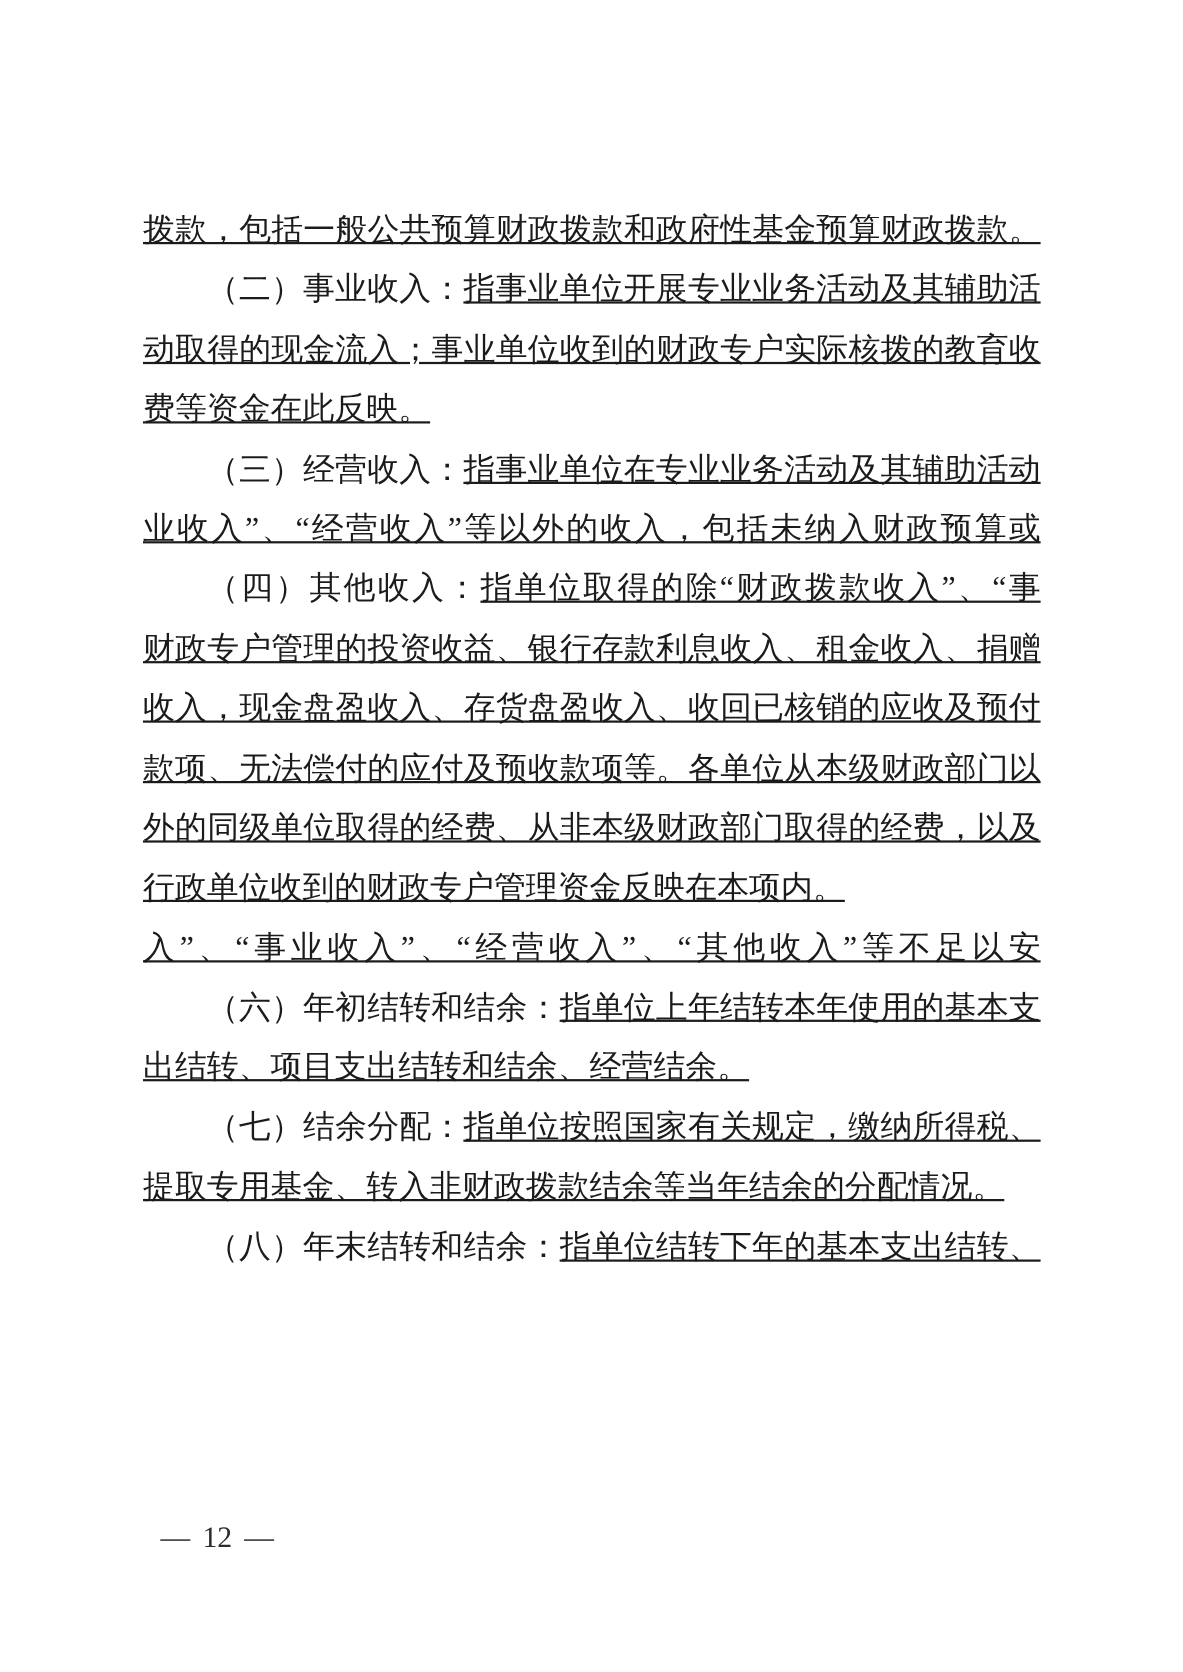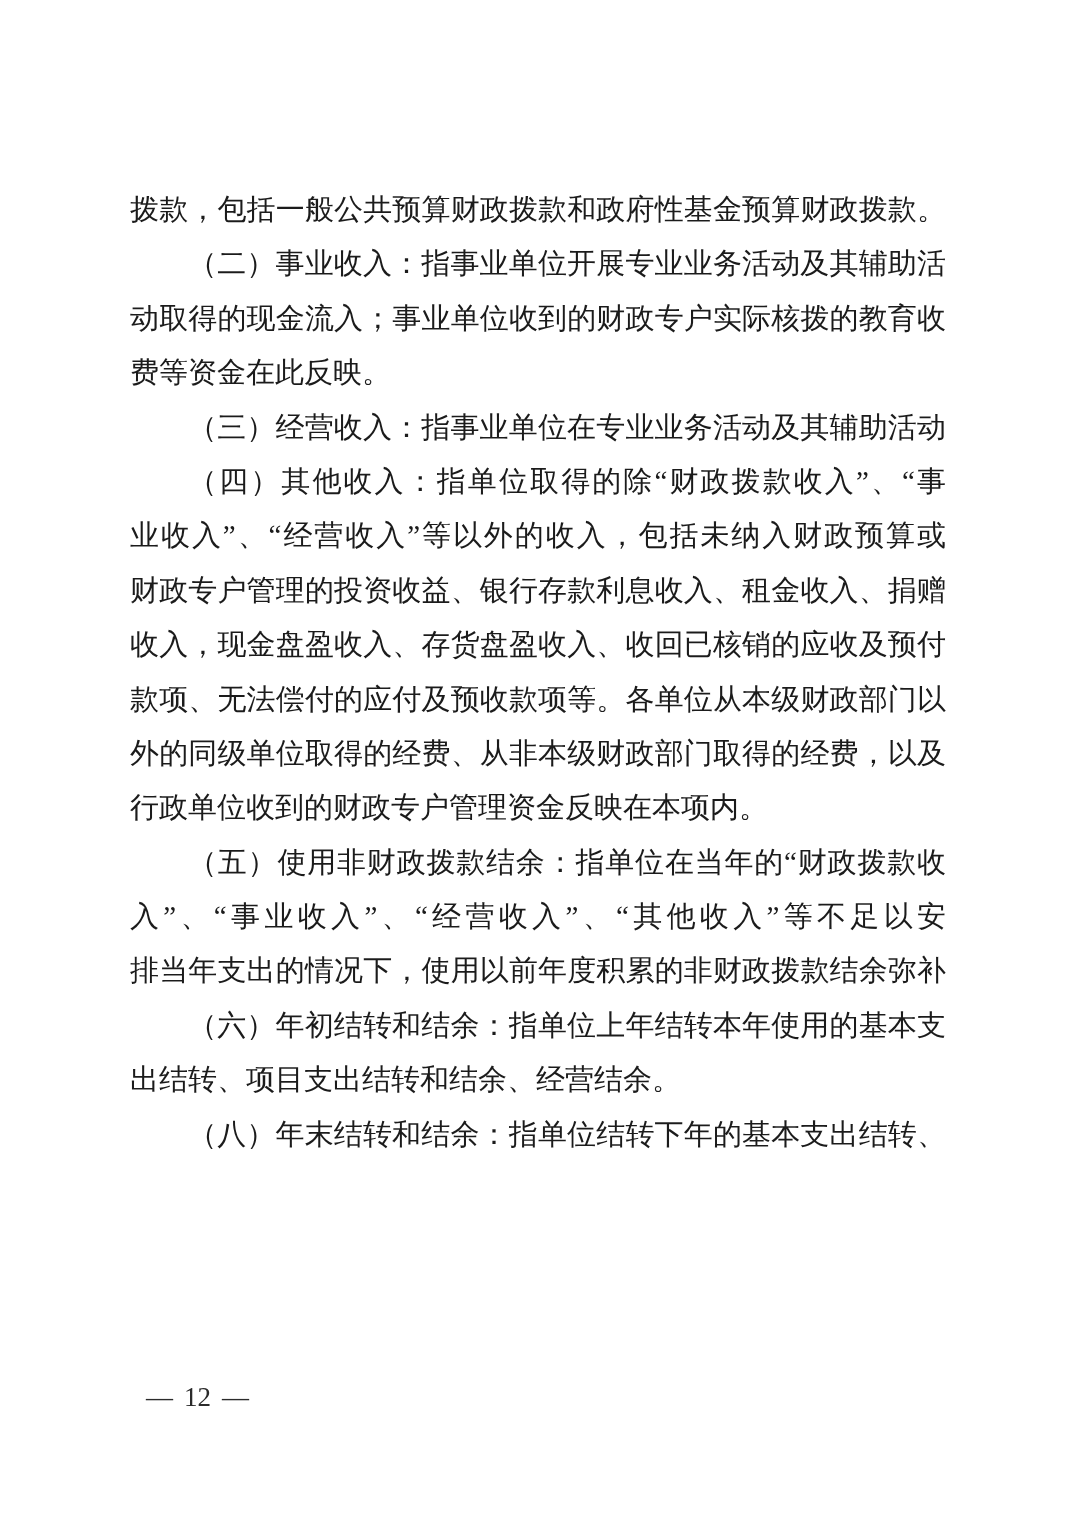--- a/index.html
+++ b/index.html
@@ -24,21 +24,21 @@
     height: 54.4px;
     line-height: 54.4px;
     font-size: 29px;
     text-align: justify;
     text-align-last: justify;
     letter-spacing: 0;
   }
   .line.last { text-align-last: left; }
   .line.indent { padding-left: 58px; }
   .term { font-weight: 400; }
-  .body-text { font-weight: 400; }
+  .body-text { font-weight: 400; text-decoration: underline; }
   .page-footer {
     position: absolute;
     left: 146px;
     top: 1382px;
     font-size: 27px;
     color: #2b2b2b;
     display: flex;
     align-items: center;
     gap: 11px;
   }
@@ -53,36 +53,38 @@
       </div>
       <div class="paragraph">
         <div class="line indent"><span class="term">（二）事业收入：</span><span class="body-text">指事业单位开展专业业务活动及其辅助活</span></div>
         <div class="line"><span class="body-text">动取得的现金流入；事业单位收到的财政专户实际核拨的教育收</span></div>
         <div class="line last"><span class="body-text">费等资金在此反映。</span></div>
       </div>
       <div class="paragraph">
         <div class="line indent"><span class="term">（三）经营收入：</span><span class="body-text">指事业单位在专业业务活动及其辅助活动</span></div>
       </div>
       <div class="paragraph">
+        <div class="line"><span class="body-text">业收入”、“经营收入”等以外的收入，包括未纳入财政预算或</span></div>
         <div class="line indent"><span class="term">（四）其他收入：</span><span class="body-text">指单位取得的除“财政拨款收入”、“事</span></div>
-        <div class="line"><span class="body-text">业收入”、“经营收入”等以外的收入，包括未纳入财政预算或</span></div>
         <div class="line"><span class="body-text">财政专户管理的投资收益、银行存款利息收入、租金收入、捐赠</span></div>
         <div class="line"><span class="body-text">收入，现金盘盈收入、存货盘盈收入、收回已核销的应收及预付</span></div>
         <div class="line"><span class="body-text">款项、无法偿付的应付及预收款项等。各单位从本级财政部门以</span></div>
         <div class="line"><span class="body-text">外的同级单位取得的经费、从非本级财政部门取得的经费，以及</span></div>
         <div class="line last"><span class="body-text">行政单位收到的财政专户管理资金反映在本项内。</span></div>
       </div>
       <div class="paragraph">
-        <div class="line indent"><span class="term">（五）使用非财政拨款结余：</span><span class="body-text">指单位在当年的“财政拨款收</span></div>
         <div class="line"><span class="body-text">入”、“事业收入”、“经营收入”、“其他收入”等不足以安</span></div>
-        <div class="line"><span class="body-text">排当年支出的情况下，使用以前年度积累的非财政拨款结余弥补</span></div>
       </div>
       <div class="paragraph">
         <div class="line indent"><span class="term">（六）年初结转和结余：</span><span class="body-text">指单位上年结转本年使用的基本支</span></div>
         <div class="line last"><span class="body-text">出结转、项目支出结转和结余、经营结余。</span></div>
+      </div>
+      <div class="paragraph">
+        <div class="line indent"><span class="term">（七）结余分配：</span><span class="body-text">指单位按照国家有关规定，缴纳所得税、</span></div>
+        <div class="line last"><span class="body-text">提取专用基金、转入非财政拨款结余等当年结余的分配情况。</span></div>
       </div>
       <div class="paragraph">
         <div class="line indent"><span class="term">（八）年末结转和结余：</span><span class="body-text">指单位结转下年的基本支出结转、</span></div>
       </div>
     </main>
   <footer class="page-footer">
     <span>—</span>
     <span>12</span>
     <span>—</span>
   </footer>

